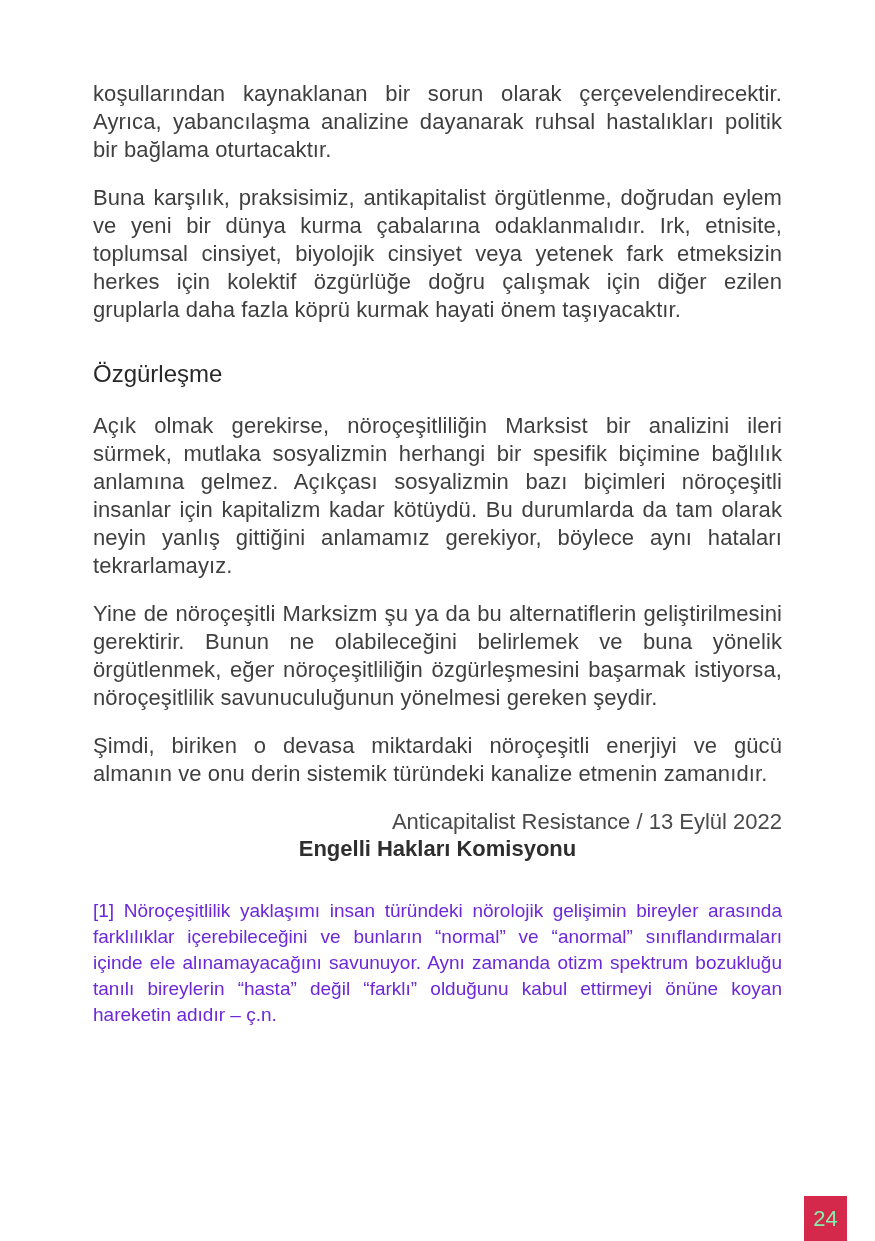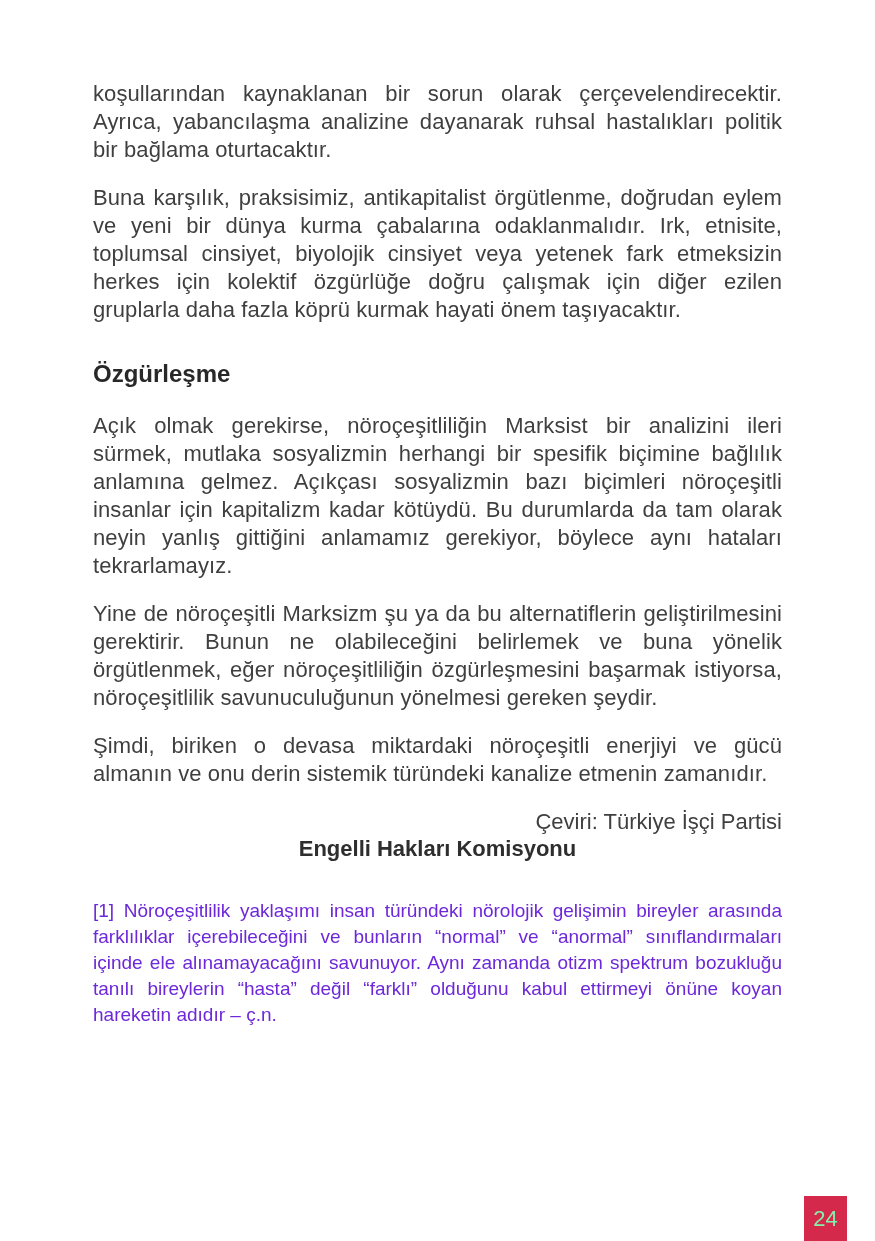--- a/index.html
+++ b/index.html
@@ -21,21 +21,21 @@
   .body-par {
     font-size: 22px;
     line-height: 28px;
     text-align: justify;
     color: #3f3f3f;
     margin: 0 0 20px 0;
     letter-spacing: 0.1px;
   }
   .heading {
     font-size: 24px;
-    font-weight: 700;
+    font-weight: 400;
     color: #282828;
     margin: 36px 0 24px 0;
   }
   .attribution {
     text-align: right;
     color: #3f3f3f;
     margin: 6px 0 36px 0;
   }
   .attr-line {
     font-size: 22px;
@@ -86,21 +86,21 @@
 
     <h2 class="heading">Özgürleşme</h2>
 
     <p class="body-par">Açık olmak gerekirse, nöroçeşitliliğin Marksist bir analizini ileri sürmek, mutlaka sosyalizmin herhangi bir spesifik biçimine bağlılık anlamına gelmez. Açıkçası sosyalizmin bazı biçimleri nöroçeşitli insanlar için kapitalizm kadar kötüydü. Bu durumlarda da tam olarak neyin yanlış gittiğini anlamamız gerekiyor, böylece aynı hataları tekrarlamayız.</p>
 
     <p class="body-par">Yine de nöroçeşitli Marksizm şu ya da bu alternatiflerin geliştirilmesini gerektirir. Bunun ne olabileceğini belirlemek ve buna yönelik örgütlenmek, eğer nöroçeşitliliğin özgürleşmesini başarmak istiyorsa, nöroçeşitlilik savunuculuğunun yönelmesi gereken şeydir.</p>
 
     <p class="body-par">Şimdi, biriken o devasa miktardaki nöroçeşitli enerjiyi ve gücü almanın ve onu derin sistemik türündeki kanalize etmenin zamanıdır.</p>
 
     <div class="attribution">
-      <p class="attr-line">Çeviri: Türkiye İşçi Partisi</p>
+      <p class="attr-line light">Anticapitalist Resistance / 13 Eylül 2022</p>
       <p class="attr-line bold">Engelli Hakları Komisyonu</p>
     </div>
 
     <p class="footnote">[1] Nöroçeşitlilik yaklaşımı insan türündeki nörolojik gelişimin bireyler arasında farklılıklar içerebileceğini ve bunların “normal” ve “anormal” sınıflandırmaları içinde ele alınamayacağını savunuyor. Aynı zamanda otizm spektrum bozukluğu tanılı bireylerin “hasta” değil “farklı” olduğunu kabul ettirmeyi önüne koyan hareketin adıdır – ç.n.</p>
 
 
   </div>
 
   <div class="page-number" style="background: rgb(212, 41, 75);">
     <span>24</span>

